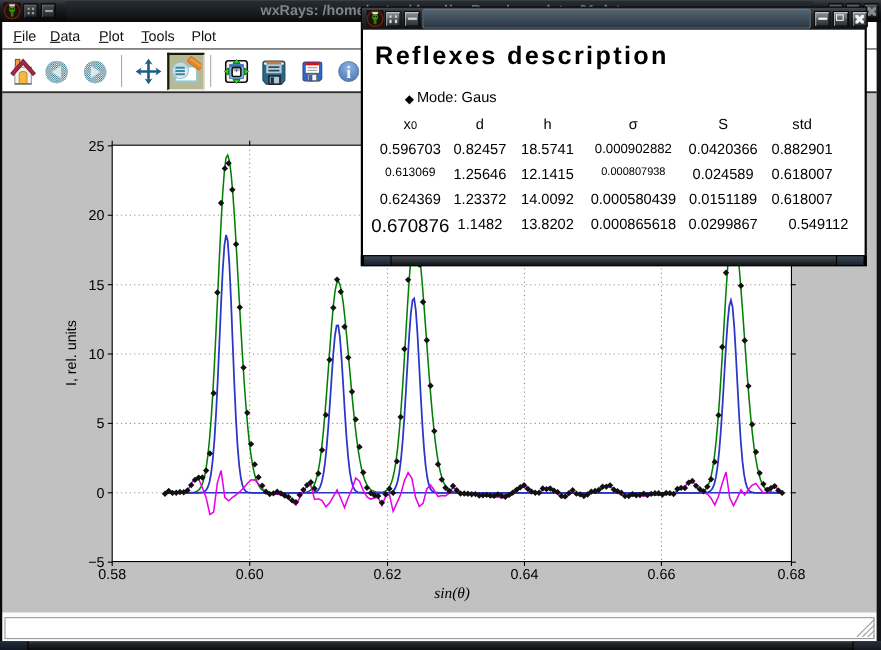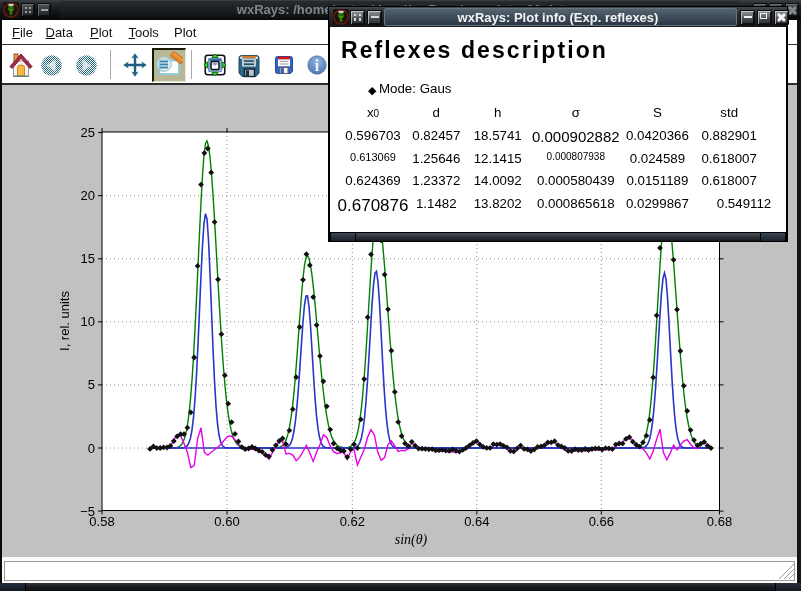--- a/index.html
+++ b/index.html
@@ -241,21 +241,20 @@
       <text x="69" y="321" text-anchor="middle" transform="rotate(-90 69 321)">I, rel. units</text>
     </g>
 <text x="411" y="544" text-anchor="middle" font-family="Liberation Serif, serif" font-size="14" font-style="italic" fill="#000">sin(<tspan>θ</tspan>)</text>
 </svg>
 
 
 <div class="abs" style="left:328px;top:6px;width:460px;height:236px;background:#000">
 
   <div class="abs" style="left:1px;top:1px;width:458px;height:20px;background:linear-gradient(#43484e 0%,#2a2e33 30%,#141619 100%)">
     <div class="abs" style="left:55px;top:0.5px;width:353px;height:18px;background:linear-gradient(#56646f 0%,#41505e 45%,#2b3643 100%);border:1px solid #67757f;border-radius:2px"></div>
-    <div class="abs" style="left:0;top:2.5px;width:458px;height:15px;line-height:15px;text-align:center;font-weight:bold;font-size:13px;color:#f2f2f2">wxRays: Plot info (Exp. reflexes)</div>
     <svg width="16" height="16" style="position:absolute;left:4px;top:2px">
 <rect width="16" height="16" rx="1.5" fill="#200f0a"></rect>
 <circle cx="8.0" cy="8.0" r="7.04" fill="none" stroke="#5c2412" stroke-width="1.4"></circle>
 <circle cx="8.0" cy="6.4" r="2.72" fill="#3f9c00"></circle>
 <rect x="6.72" y="8.32" width="2.56" height="4.8" rx="1" fill="#2f7c00"></rect>
 <circle cx="7.04" cy="6.08" r="0.8" fill="#0a2a00"></circle>
         <circle cx="9.28" cy="6.08" r="0.8" fill="#0a2a00"></circle>
 <rect x="5.44" y="1.92" width="5.12" height="1.92" fill="#dcdcdc"></rect>
 </svg>
     <div style="position:absolute;left:21px;top:2.5px;width:15px;height:15px;background:linear-gradient(#8e9194 0%,#6b6f72 38%,#43464a 62%,#2e3033 100%);border:1px solid #0a0a0a;border-radius:1px;box-sizing:border-box;box-shadow:inset 1px 1px 0 rgba(225,228,231,0.65), inset -1px -1px 0 rgba(10,12,14,0.85);">
@@ -293,21 +292,21 @@
   </div>
   <div class="abs" style="left:45px;top:98.5px;transform:translateX(-50%);font-size:13.3px">x<span style="font-size:10px">0</span></div>
     <div class="abs" style="left:108.30000000000001px;top:98.5px;transform:translateX(-50%);font-size:13.3px">d</div>
     <div class="abs" style="left:169.7px;top:98.5px;transform:translateX(-50%);font-size:13.3px">h</div>
     <div class="abs" style="left:247.79999999999995px;top:98.5px;transform:translateX(-50%);font-size:13.3px">σ</div>
     <div class="abs" style="left:329.4px;top:98.5px;transform:translateX(-50%);font-size:13.3px">S</div>
     <div class="abs" style="left:401.20000000000005px;top:98.5px;transform:translateX(-50%);font-size:13.3px">std</div>
     <div class="abs" style="left:45px;top:121.5px;transform:translateX(-50%);font-size:13.3px">0.596703</div>
     <div class="abs" style="left:108.30000000000001px;top:121.5px;transform:translateX(-50%);font-size:13.3px">0.82457</div>
     <div class="abs" style="left:169.7px;top:121.5px;transform:translateX(-50%);font-size:13.3px">18.5741</div>
-    <div class="abs" style="left:247.79999999999995px;top:121.5px;transform:translateX(-50%);font-size:15px">0.000902882</div>
+    <div class="abs" style="left:247.79999999999995px;top:121.5px;transform:translateX(-50%);font-size:12px">0.000902882</div>
     <div class="abs" style="left:329.4px;top:121.5px;transform:translateX(-50%);font-size:13.3px">0.0420366</div>
     <div class="abs" style="left:401.20000000000005px;top:121.5px;transform:translateX(-50%);font-size:13.3px">0.882901</div>
     <div class="abs" style="left:45px;top:144.5px;transform:translateX(-50%);font-size:11px">0.613069</div>
     <div class="abs" style="left:108.30000000000001px;top:144.5px;transform:translateX(-50%);font-size:13.3px">1.25646</div>
     <div class="abs" style="left:169.7px;top:144.5px;transform:translateX(-50%);font-size:13.3px">12.1415</div>
     <div class="abs" style="left:247.79999999999995px;top:144.5px;transform:translateX(-50%);font-size:10px">0.000807938</div>
     <div class="abs" style="left:329.4px;top:144.5px;transform:translateX(-50%);font-size:13.3px">0.024589</div>
     <div class="abs" style="left:401.20000000000005px;top:144.5px;transform:translateX(-50%);font-size:13.3px">0.618007</div>
     <div class="abs" style="left:45px;top:167.4px;transform:translateX(-50%);font-size:13.3px">0.624369</div>
     <div class="abs" style="left:108.30000000000001px;top:167.4px;transform:translateX(-50%);font-size:13.3px">1.23372</div>

